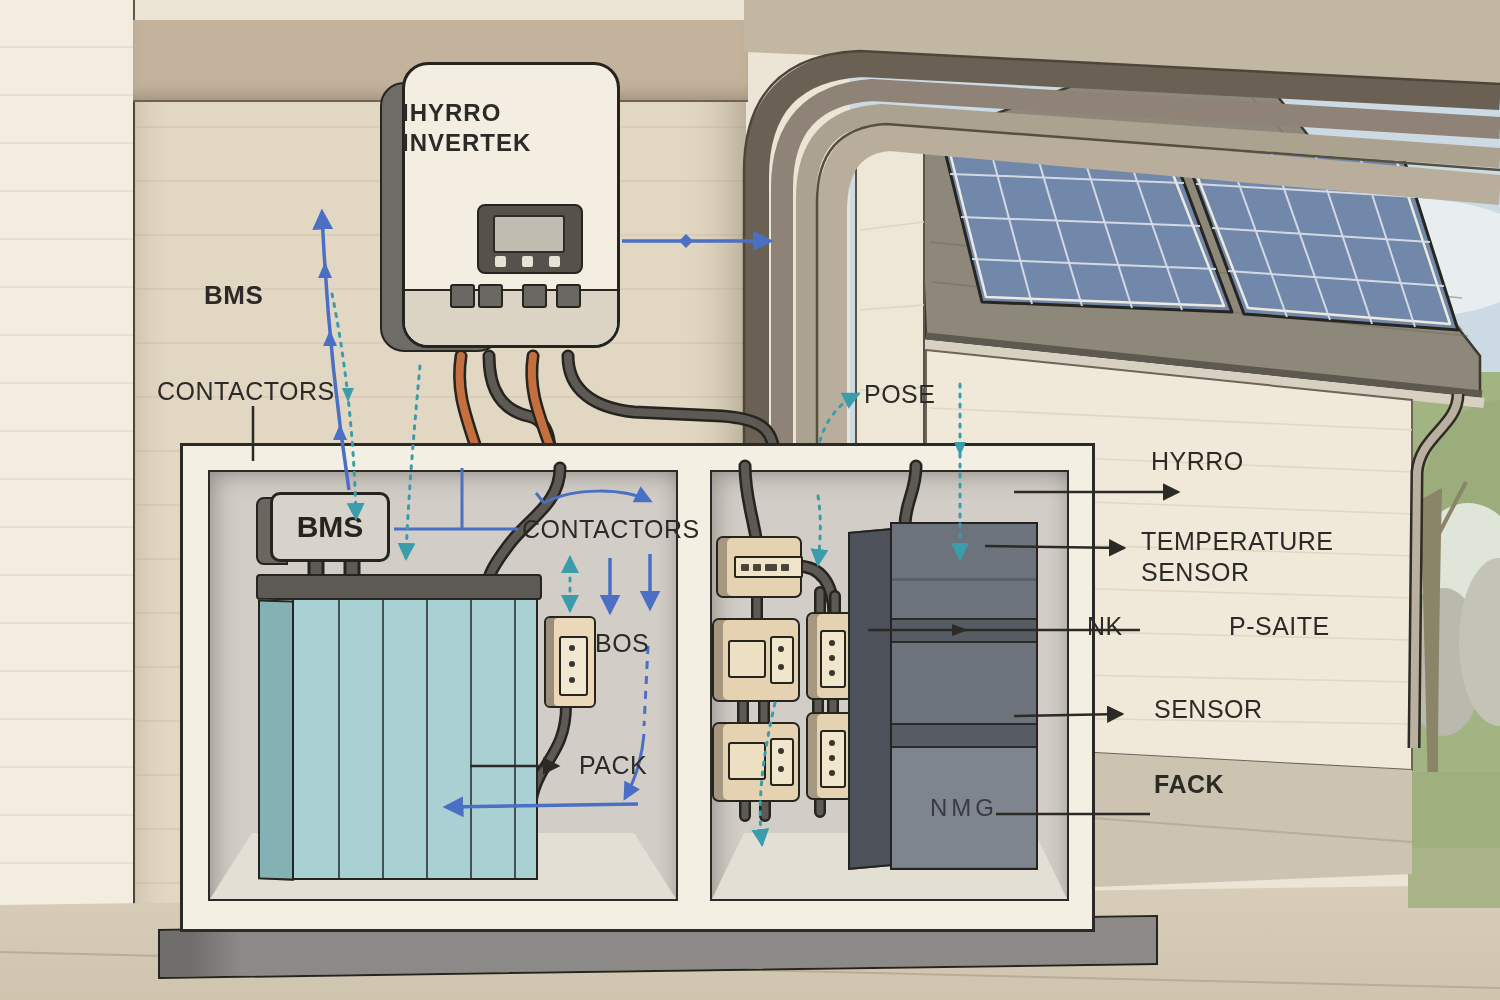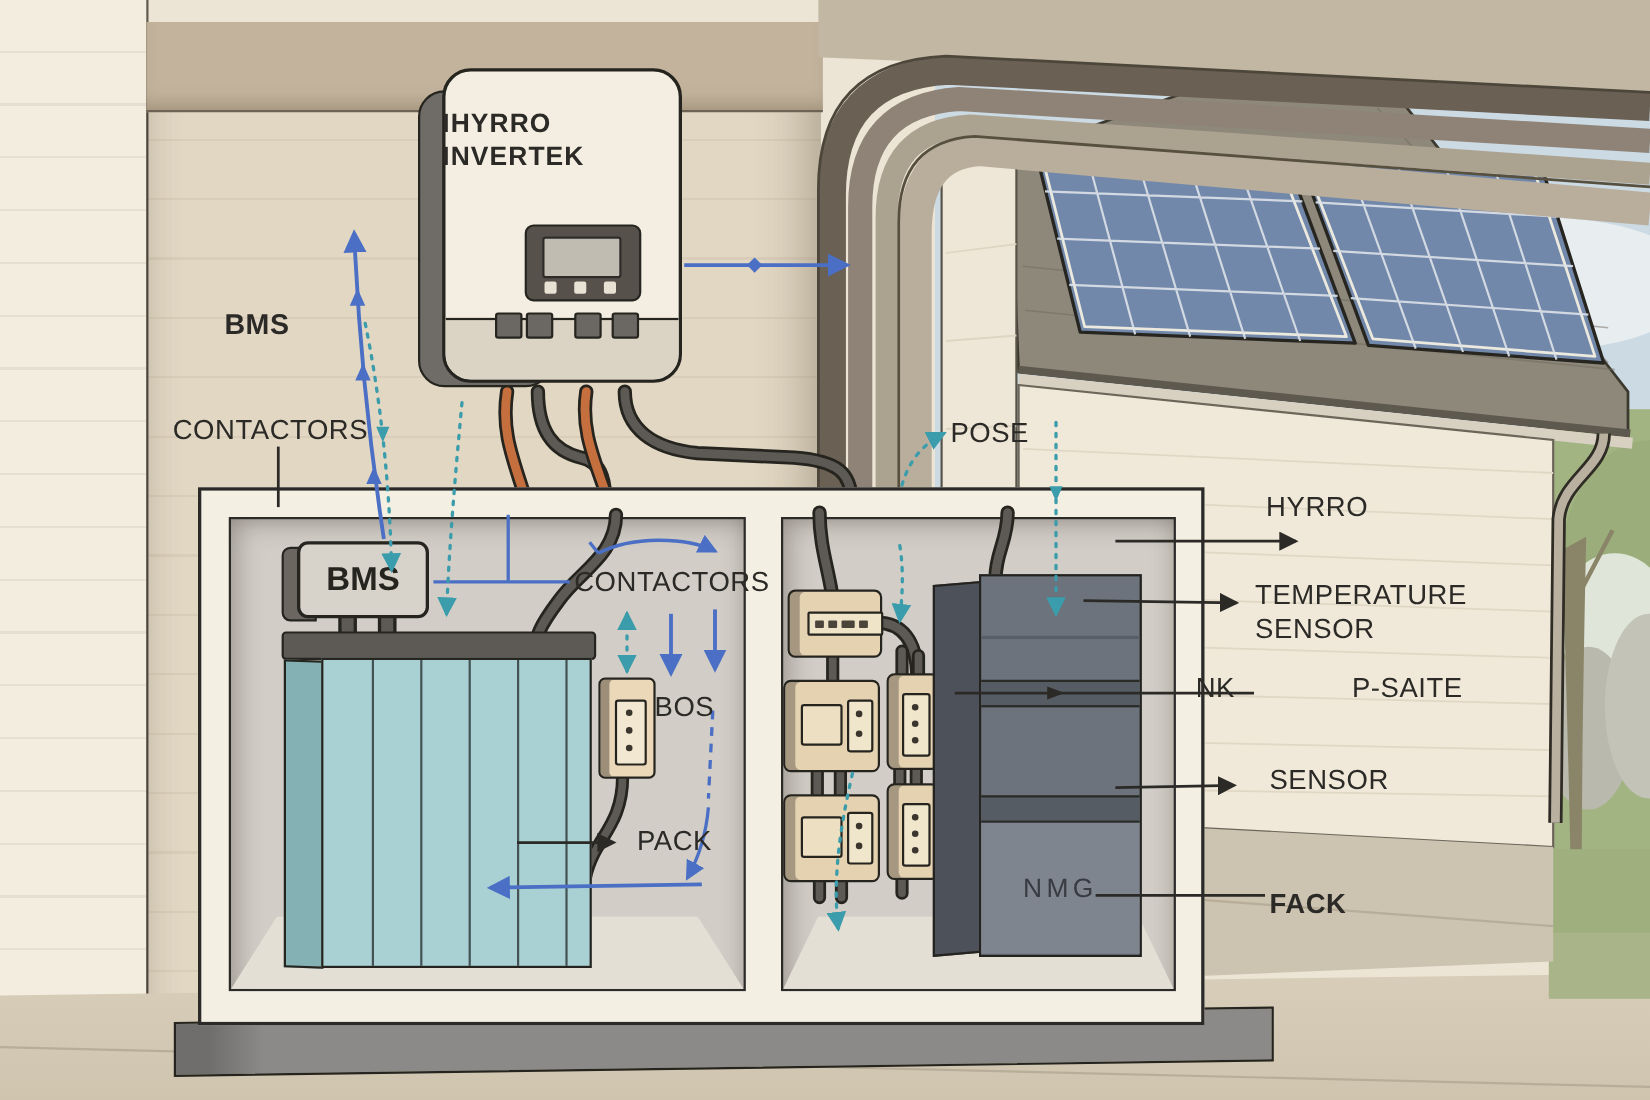--- a/index.html
+++ b/index.html
@@ -357,15 +357,15 @@
   <div class="lbl" style="left:1151px;top:447px">HYRRO</div>
   <div class="lbl two" style="left:1141px;top:526px">
     <div>TEMPERATURE</div>
     <div>SENSOR</div>
   </div>
   <div class="lbl" style="left:1087px;top:612px">NK</div>
   <div class="lbl" style="left:1229px;top:612px">P-SAITE</div>
   <div class="lbl two" style="left:1154px;top:694px">
     <div>SENSOR</div>
   </div>
-  <div class="lbl b" style="left:1154px;top:808px">FACK</div>
+  <div class="lbl b" style="left:1154px;top:770px">FACK</div>
 
 </div>
 
 </body></html>

